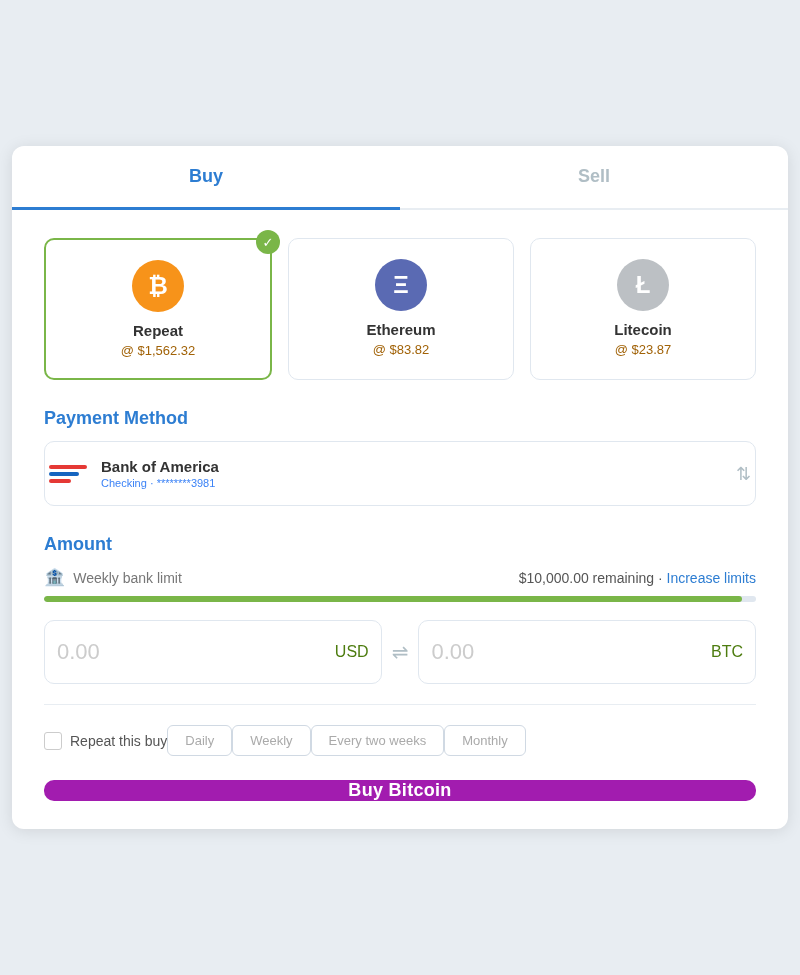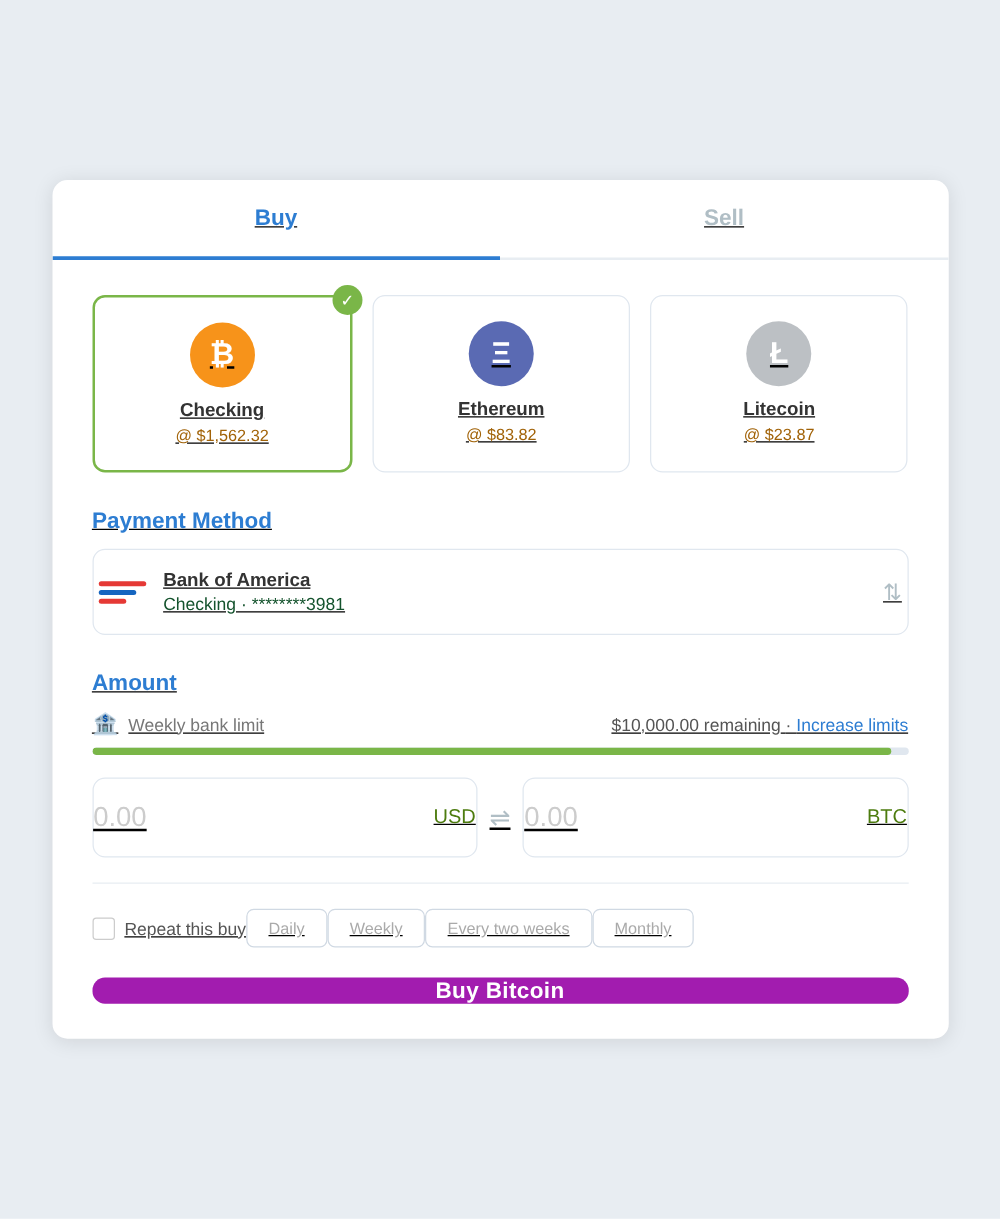--- a/index.html
+++ b/index.html
@@ -7,24 +7,23 @@
       background: #e8edf2;
       display: flex;
       justify-content: center;
       align-items: center;
       min-height: 100vh;
       font-family: -apple-system, BlinkMacSystemFont, 'Segoe UI', sans-serif;
     }
     .card {
       background: #fff;
       border-radius: 12px;
-      width: 717px;
+      width: 776px;
       box-shadow: 0 2px 16px rgba(0,0,0,0.1);
       overflow: hidden;
-      text-decoration: underline;
     }
     
     .tabs {
       display: flex;
       border-bottom: 2px solid #e8edf2;
     }
     .tab {
       flex: 1;
       text-align: center;
       padding: 20px 0;
@@ -136,22 +135,22 @@
     }
     .bank-stripe.red { background: #e53935; width: 38px; }
     .bank-stripe.blue { background: #1565c0; width: 30px; }
     .bank-stripe.red2 { background: #e53935; width: 22px; }
     .bank-name {
       font-size: 15px;
       font-weight: 600;
       color: #333;
     }
     .bank-account {
-      font-size: 14px;
-      color: #14532d;
+      font-size: 11px;
+      color: #3b82f6;
       margin-top: 2px;
     }
     .chevron-ud {
       font-size: 18px;
       color: #b0bec5;
     }
     
     .amount-section {
       margin-bottom: 20px;
     }
@@ -197,21 +196,21 @@
     .amount-inputs {
       display: flex;
       align-items: center;
       gap: 10px;
       margin-bottom: 20px;
     }
     .amount-box {
       flex: 1;
       border: 1.5px solid #e0e7ef;
       border-radius: 10px;
-      padding: 18px 0;
+      padding: 18px 12px;
       display: flex;
       align-items: center;
       justify-content: space-between;
     }
     .amount-value {
       font-size: 22px;
       color: #ccc;
     }
     .amount-currency {
       font-size: 16px;
@@ -283,21 +282,21 @@
     <div class="tab active">Buy</div>
     <div class="tab">Sell</div>
   </div>
 
   <div class="content">
     
     <div class="crypto-row">
       <div class="crypto-card selected">
         <div class="check-badge">✓</div>
         <div class="crypto-icon btc-icon">₿</div>
-        <div class="crypto-name">Checking</div>
+        <div class="crypto-name">Repeat</div>
         <div class="crypto-price">@ $1,562.32</div>
       </div>
       <div class="crypto-card">
         <div class="crypto-icon eth-icon">Ξ</div>
         <div class="crypto-name">Ethereum</div>
         <div class="crypto-price">@ $83.82</div>
       </div>
       <div class="crypto-card">
         <div class="crypto-icon ltc-icon">Ł</div>
         <div class="crypto-name">Litecoin</div>

